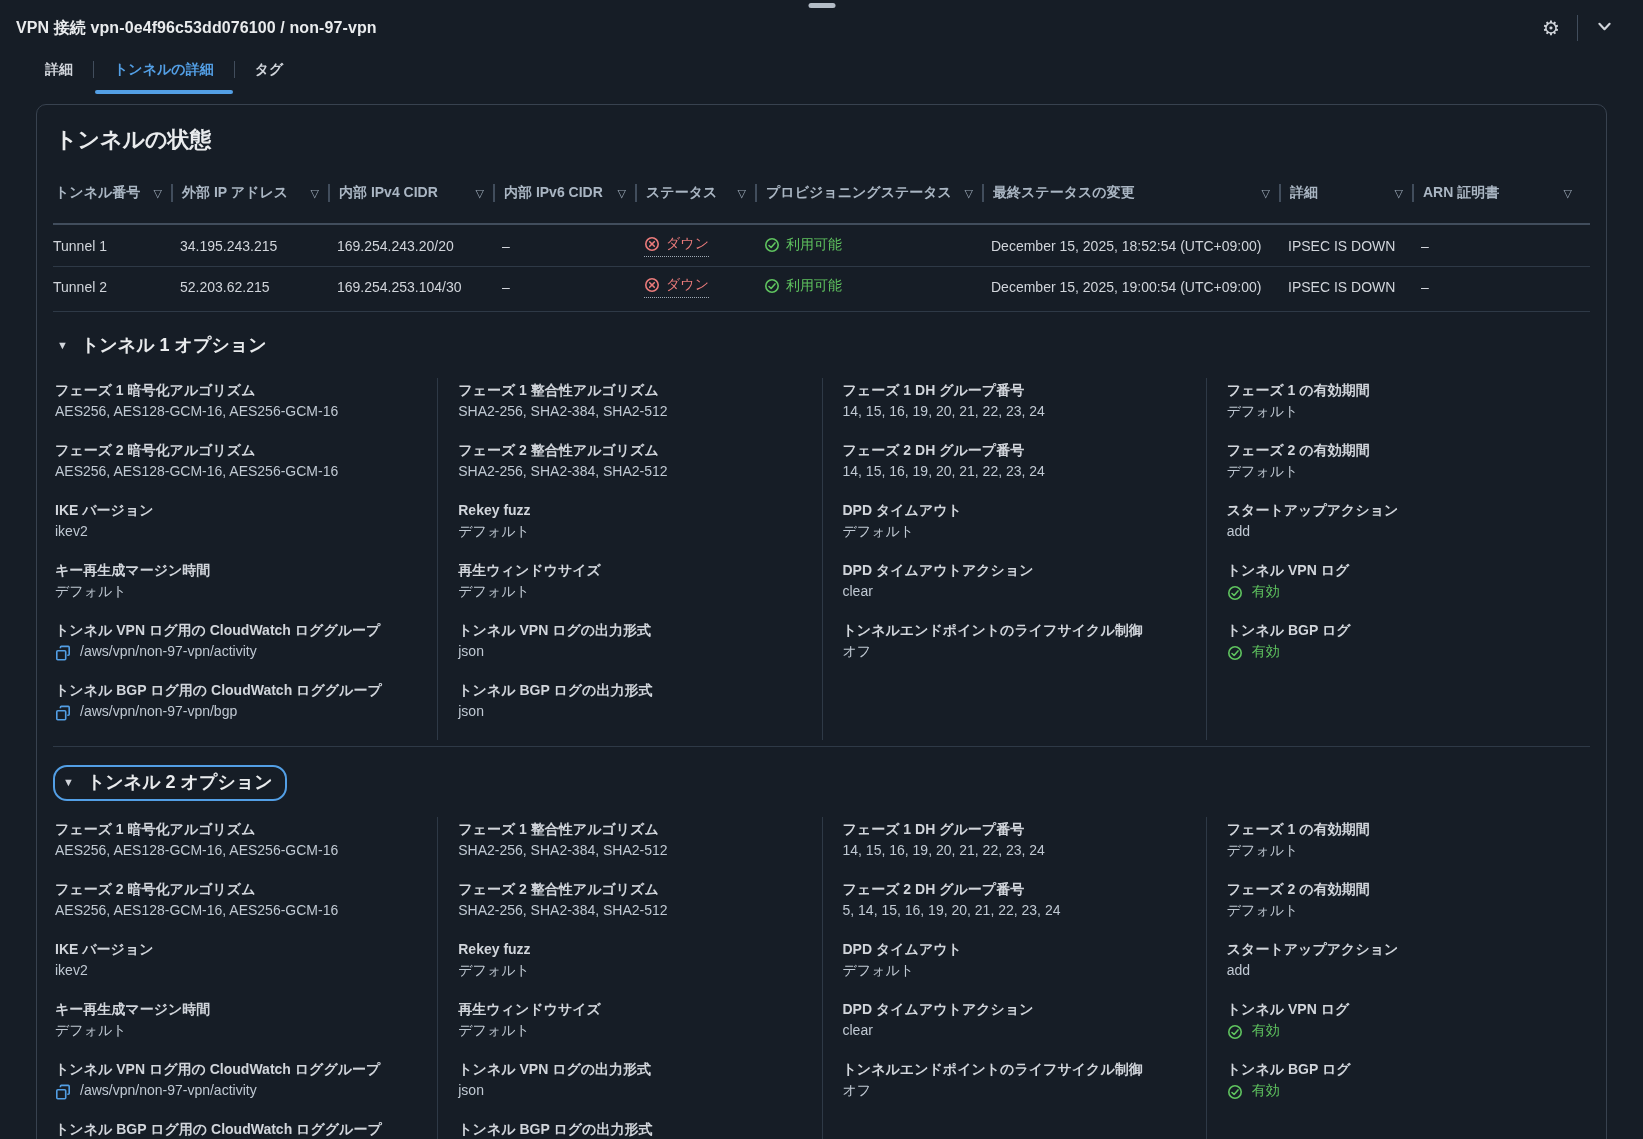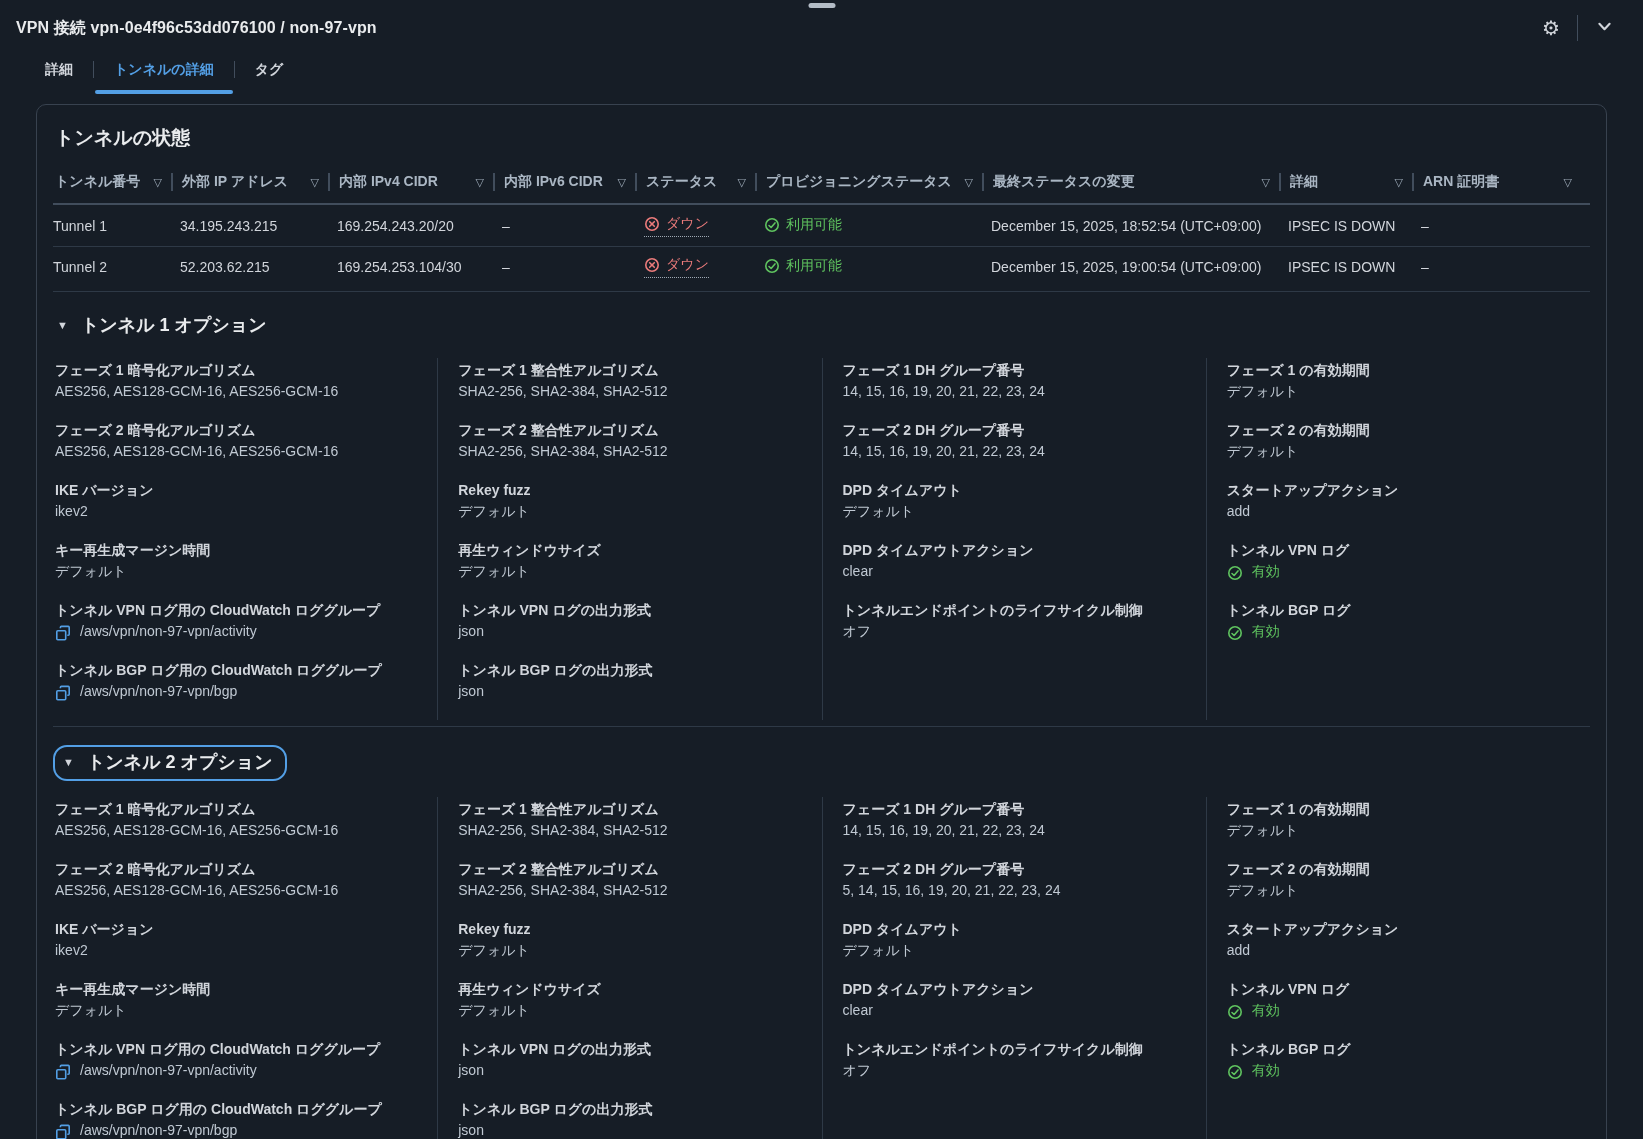--- a/index.html
+++ b/index.html
@@ -20,23 +20,23 @@
   .v-divider{width:1px;height:26px;background:var(--line-strong);}
   
   .tabs{display:flex;align-items:stretch;padding-left:25px;margin-top:4px;}
   .tab{position:relative;background:none;border:none;cursor:pointer;font-family:inherit;
        font-size:14px;font-weight:700;color:var(--label);padding:10px 20px 15px;}
   .tab.active{color:var(--accent);}
   .tab.active::after{content:'';position:absolute;left:1px;right:1px;bottom:0;height:4px;border-radius:2px;background:var(--accent);}
   .tab-divider{width:1px;margin:10px 0 16px;background:var(--line-strong);}
   
   .panel{margin:10px 36px 0;border:1px solid var(--panel-border);border-radius:10px;padding:16px 16px 2px;}
-  .panel-title{font-size:19px;font-weight:700;color:var(--text);margin:4px 0 16px 2px;}
+  .panel-title{font-size:22px;font-weight:700;color:var(--text);margin:4px 0 23px 2px;}
   .grid-row{display:grid;grid-template-columns:127px 157px 165px 142px 120px 227px 297px 133px 169px;align-items:center;}
-  .table-head{border-bottom:2px solid var(--line-strong);padding-bottom:2px;}
+  .table-head{border-bottom:2px solid var(--line-strong);padding-bottom:11px;}
   .th{position:relative;display:flex;align-items:center;gap:8px;font-size:14px;font-weight:700;color:#aab6c3;padding:6px 18px 10px 2px;}
   .th:not(:last-child)::after{content:'';position:absolute;right:7px;top:6px;height:18px;width:2px;background:var(--line-strong);}
   .filter-glyph{margin-left:auto;font-size:11px;color:var(--muted);cursor:pointer;line-height:1;}
   .tr{height:41px;}
   .tr + .tr{border-top:1px solid var(--line);}
   .td{font-size:14px;color:var(--label);padding-right:12px;white-space:nowrap;overflow:hidden;}
   .status{display:inline-flex;align-items:center;gap:6px;text-align:right;}
   .status svg{flex:none;}
   .status.error{color:var(--error);}
   .status.success{color:var(--success);}

